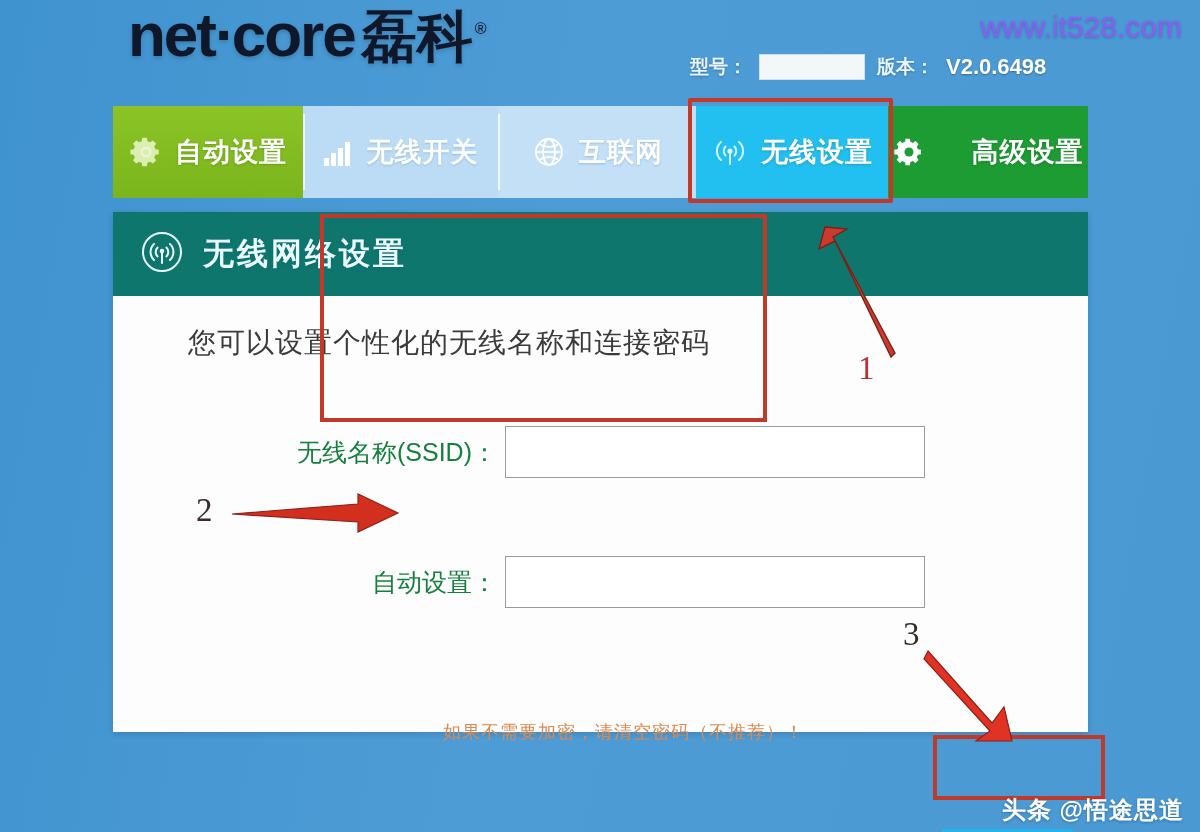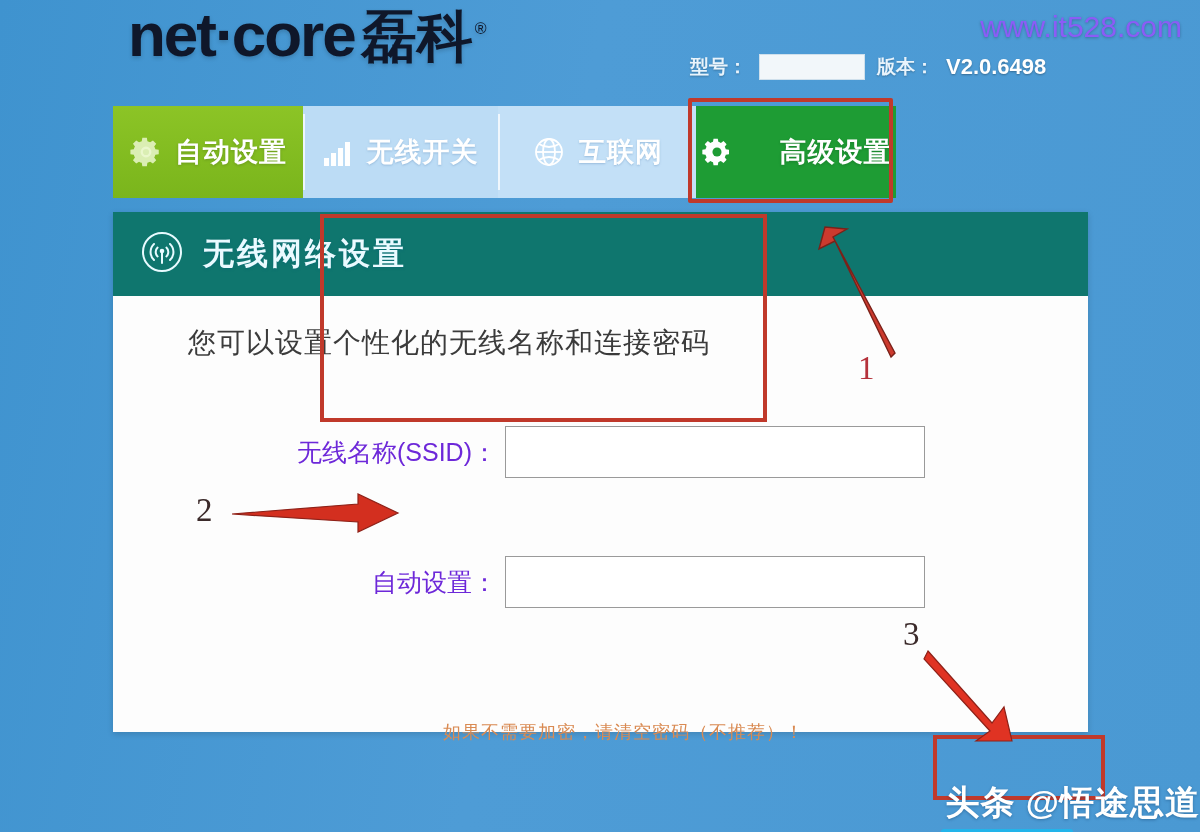--- a/index.html
+++ b/index.html
@@ -113,21 +113,21 @@
   }
 
   
   .field-row {
     position: absolute; display: flex; align-items: center;
   }
   .field-row.ssid { left: 80px; top: 130px; }
   .field-row.pwd  { left: 80px; top: 260px; }
   .field-label {
     width: 312px; text-align: right;
-    font-size: 25px; color: #6d28d9; letter-spacing: 0px;
+    font-size: 25px; color: #15803d; letter-spacing: 0px;
     padding-right: 8px; white-space: nowrap;
   }
   .field-input {
     width: 420px; height: 52px;
     background: #ffffff; border: 1px solid #9a9a9a;
     font-size: 20px; padding: 0 8px;
     font-family: "Liberation Sans", sans-serif;
     color: #222;
   }
 
@@ -164,22 +164,22 @@
     position: absolute; font-size: 33px; font-weight: 500;
     font-family: "Liberation Serif", serif;
   }
   .anno-1 { left: 858px; top: 350px; color: #b5323b; }
   .anno-2 { left: 196px; top: 492px; color: #3b2a2a; }
   .anno-3 { left: 903px; top: 616px; color: #3b2a2a; }
   .anno-arrow { position: absolute; pointer-events: none; }
 
   
   .watermark {
-    position: absolute; right: 0; bottom: 6px;
-    font-size: 34px; font-weight: bold; color: #ffffff;
+    position: absolute; right: 16px; bottom: 6px;
+    font-size: 24px; font-weight: bold; color: #ffffff;
     letter-spacing: 1px;
     text-shadow: 0 1px 3px rgba(0,40,80,.35);
     white-space: nowrap;
     margin-top: 36px;
   }
 </style>
 </head>
 <body>
 
 <div class="brand-band">
@@ -228,20 +228,33 @@
         <circle cx="18" cy="18" r="13"></circle>
         <ellipse cx="18" cy="18" rx="6" ry="13"></ellipse>
         <line x1="5" y1="18" x2="31" y2="18"></line>
         <path d="M8 10c3 2 7 3 10 3s7-1 10-3"></path>
         <path d="M8 26c3-2 7-3 10-3s7 1 10 3"></path>
       </svg>
     </span>
     <span class="tab-label">互联网</span>
   </div>
 
+  <div class="tab cyan">
+    <span class="tab-icon">
+      <svg width="38" height="36" viewBox="0 0 38 36" fill="none" stroke="#d9f6ff" stroke-width="2" stroke-linecap="round">
+        <path d="M10 8a12 12 0 000 18"></path>
+        <path d="M14.5 12.5a7 7 0 000 9"></path>
+        <path d="M28 8a12 12 0 010 18"></path>
+        <path d="M23.5 12.5a7 7 0 010 9"></path>
+        <circle cx="19" cy="17" r="2.6" fill="#d9f6ff" stroke="none"></circle>
+        <line x1="19" y1="19" x2="19" y2="30"></line>
+      </svg>
+    </span>
+    <span class="tab-label">无线设置</span>
+  </div>
 
   <div class="tab dgreen">
     <span class="tab-icon">
       <svg width="32" height="32" viewBox="0 0 24 24" fill="#ffffff">
         <path d="M21 13.6v-3.2l-2.4-.4a7 7 0 00-.8-1.9l1.4-2-2.3-2.3-2 1.4a7 7 0 00-1.9-.8L12.6 2h-3.2l-.4 2.4a7 7 0 00-1.9.8l-2-1.4L2.8 6.1l1.4 2a7 7 0 00-.8 1.9L1 10.4v3.2l2.4.4c.2.7.5 1.3.8 1.9l-1.4 2 2.3 2.3 2-1.4c.6.4 1.2.6 1.9.8l.4 2.4h3.2l.4-2.4c.7-.2 1.3-.5 1.9-.8l2 1.4 2.3-2.3-1.4-2c.4-.6.6-1.2.8-1.9l2.4-.4z"></path>
         <circle cx="12" cy="12" r="3.4" fill="#1e9c34"></circle>
       </svg>
     </span>
     <span class="tab-label">高级设置</span>
   </div>

